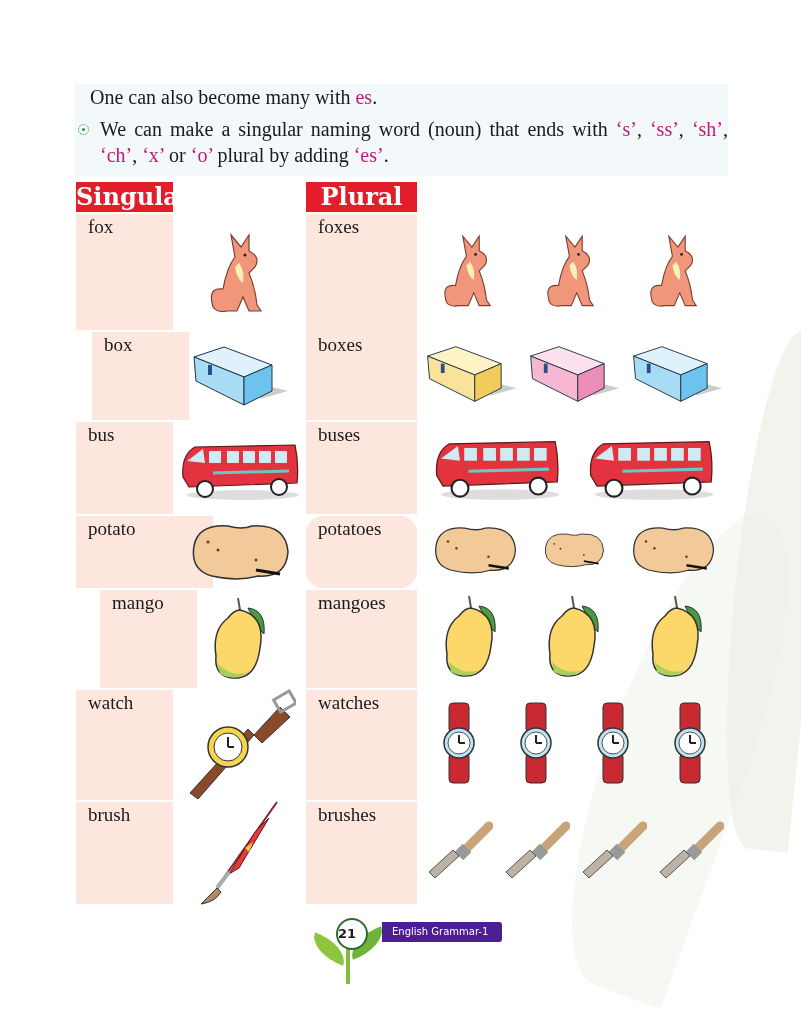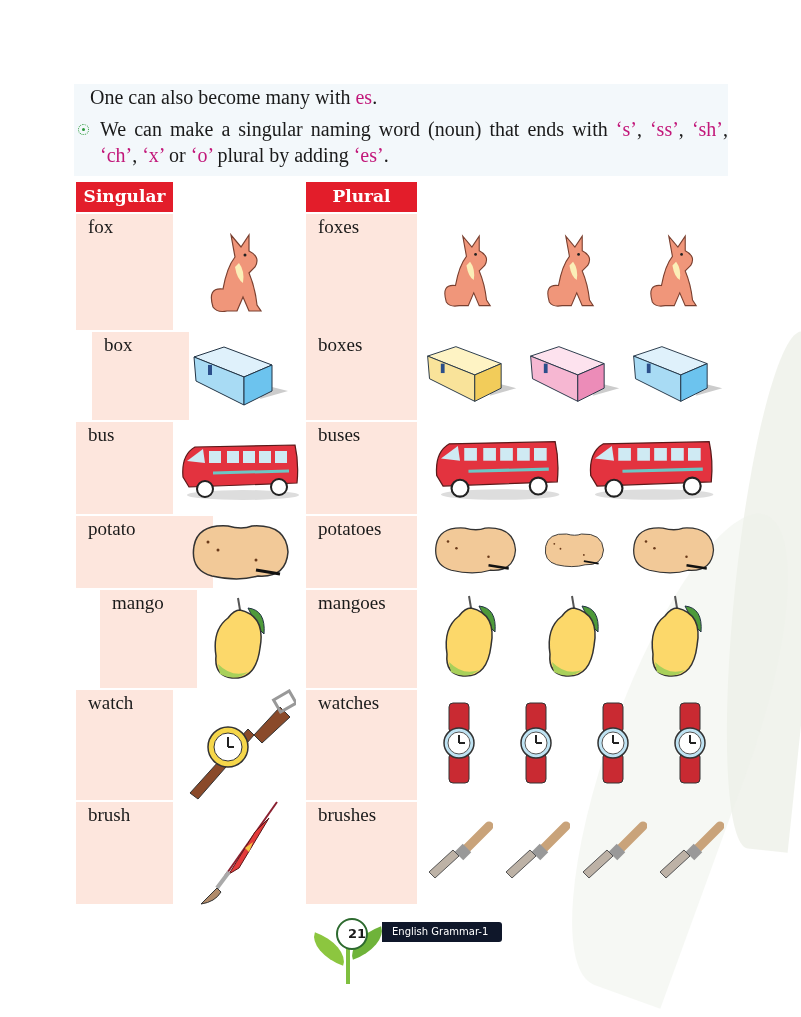--- a/index.html
+++ b/index.html
@@ -5,28 +5,28 @@
   html,body{margin:0;padding:0;}
   body{width:801px;height:1017px;background:#ffffff;position:relative;overflow:hidden;font-family:"DejaVu Serif","Liberation Serif",serif;color:#1a1a1a;}
   .bg-leaf{position:absolute;border-radius:50% 50% 0 50%;background:#eef1ea;opacity:.85;}
   .intro{position:absolute;left:74px;top:84px;width:654px;height:92px;background:#f3f8fb;}
   .intro-title{position:absolute;left:16px;top:2px;font-size:20px;font-family:"Liberation Serif",serif;letter-spacing:0;}
   .pink{color:#c2187a;}
   .bullet-row{position:absolute;left:0;top:32px;width:654px;}
   .bullet{position:absolute;left:4px;top:8px;width:11px;height:11px;border-radius:50%;border:1px dotted #2a9a3a;box-sizing:border-box;}
   .bullet::after{content:"";position:absolute;left:3px;top:3px;width:3px;height:3px;background:#2a9a3a;border-radius:50%;}
   .bullet-text{position:absolute;left:26px;top:0;width:628px;font-size:20px;line-height:26px;font-family:"Liberation Serif",serif;text-align:justify;text-align-last:left;}
-  .hdr{position:absolute;top:182px;height:30px;background:#e31d2a;color:#fff;font-weight:bold;font-size:17px;line-height:29px;text-align:center;font-family:"DejaVu Serif",serif;}
+  .hdr{position:absolute;top:182px;height:30px;background:#e31d2a;color:#fff;font-weight:bold;font-size:24px;line-height:29px;text-align:center;font-family:"DejaVu Serif",serif;}
   .cell{position:absolute;background:#fde6dd;font-size:19px;font-family:"Liberation Serif",serif;}
   .cell span{position:absolute;left:12px;top:2px;}
   .pic{position:absolute;display:flex;align-items:center;justify-content:center;}
   .pics{position:absolute;display:flex;align-items:center;justify-content:space-around;}
   .footer{position:absolute;left:290px;top:910px;width:230px;height:100px;}
-  .f-num{position:absolute;left:46px;top:8px;width:28px;height:28px;border-radius:50%;background:#fff;border:2px solid #2d6a2f;font-family:"DejaVu Sans",sans-serif;font-weight:bold;font-size:13px;line-height:28px;text-align:right;}
-  .f-band{position:absolute;left:92px;top:12px;width:120px;height:20px;background:#0f172a;color:#fff;font-family:"DejaVu Sans",sans-serif;font-size:10px;line-height:20px;padding-left:10px;box-sizing:border-box;border-radius:0 3px 3px 0;}
+  .f-num{position:absolute;left:46px;top:8px;width:28px;height:28px;border-radius:50%;background:#fff;border:2px solid #2d6a2f;font-family:"DejaVu Sans",sans-serif;font-weight:bold;font-size:13px;line-height:28px;text-align:left;}
+  .f-band{position:absolute;left:92px;top:12px;width:120px;height:20px;background:#4c1d95;color:#fff;font-family:"DejaVu Sans",sans-serif;font-size:10px;line-height:20px;padding-left:10px;box-sizing:border-box;border-radius:0 3px 3px 0;}
   .f-leaf-l{position:absolute;left:20px;top:28px;width:38px;height:22px;background:#8cc63f;border-radius:0 100% 0 100%;transform:rotate(20deg);}
   .f-leaf-r{position:absolute;left:58px;top:22px;width:38px;height:22px;background:#6fb33a;border-radius:100% 0 100% 0;transform:rotate(-20deg);}
   .f-stem{position:absolute;left:56px;top:38px;width:4px;height:36px;background:#7fbf3f;}
 </style>
 </head>
 <body>
 
 <div class="bg-leaf" style="left:735px;top:330px;width:80px;height:520px;transform:rotate(6deg);"></div>
 <div class="bg-leaf" style="left:610px;top:500px;width:140px;height:500px;transform:rotate(20deg);opacity:.5;"></div>
 
@@ -171,21 +171,21 @@
       </div>
       <div class="pic" style="left:176px;top:516px;width:128px;height:72px;">
         <svg width="104" height="64" viewBox="0 0 104 64">
           <path d="M6 26 Q10 4 40 6 Q54 10 64 6 Q98 4 100 32 Q98 58 70 56 Q50 62 24 56 Q2 50 6 26Z" fill="#f2c998" stroke="#333" stroke-width="1.5"></path>
           <path d="M68 50 L92 54" stroke="#111" stroke-width="3"></path>
           <circle cx="20" cy="22" r="1.5" fill="#6a3a1a"></circle>
           <circle cx="30" cy="30" r="1.5" fill="#6a3a1a"></circle>
           <circle cx="68" cy="40" r="1.5" fill="#6a3a1a"></circle>
         </svg>
       </div>
-      <div class="cell" style="left:306px;top:516px;width:111px;height:72px;">
+      <div class="cell" style="left:306px;top:516px;width:111px;height:72px;border-radius:17px;">
         <span>potatoes</span>
       </div>
       <div class="pics" style="left: 420px; top: 516px; width: 308px; height: 72px;">
         <div><svg width="88" height="54" viewBox="0 0 104 64">
             <path d="M6 26 Q10 4 40 6 Q54 10 64 6 Q98 4 100 32 Q98 58 70 56 Q50 62 24 56 Q2 50 6 26Z" fill="#f2c998" stroke="#333" stroke-width="1.5"></path>
             <path d="M68 50 L92 54" stroke="#111" stroke-width="3"></path>
             <circle cx="20" cy="22" r="1.5" fill="#6a3a1a"></circle>
             <circle cx="30" cy="30" r="1.5" fill="#6a3a1a"></circle>
             <circle cx="68" cy="40" r="1.5" fill="#6a3a1a"></circle>
           </svg></div>

